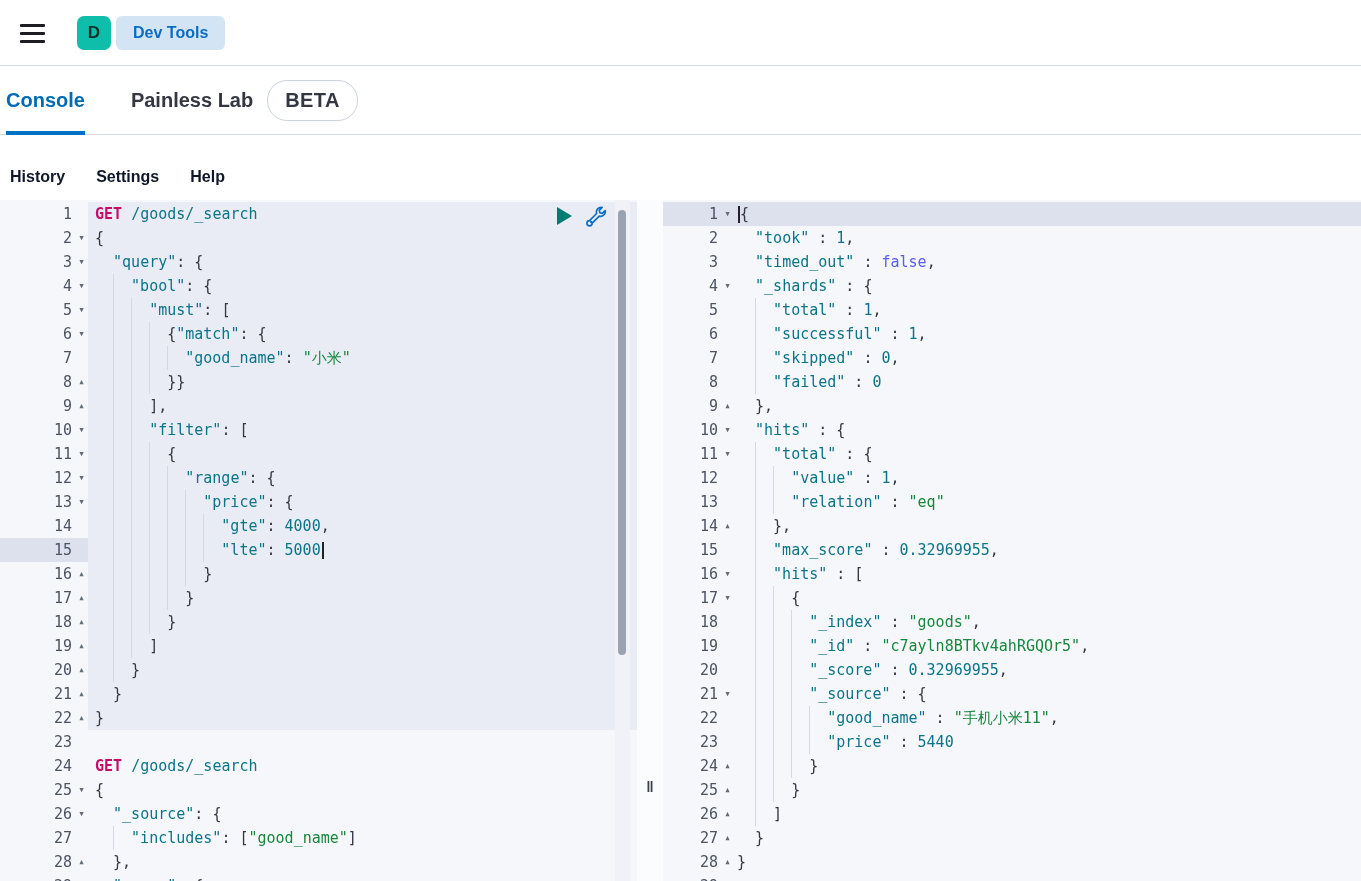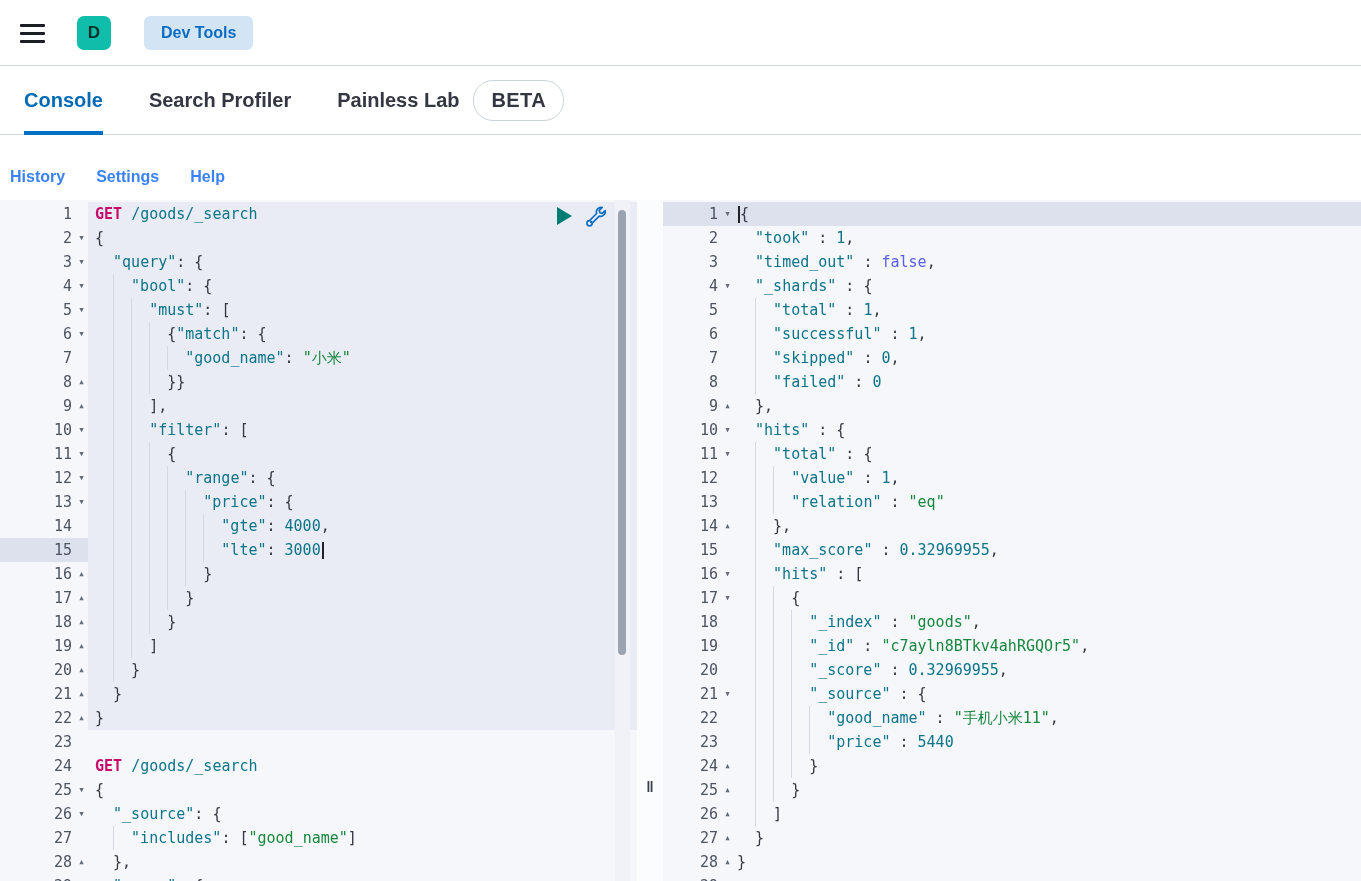--- a/index.html
+++ b/index.html
@@ -7,39 +7,39 @@
     font-family:"Liberation Sans", sans-serif; }
 
   
   .topbar { position:relative; height:66px; background:#fff; border-bottom:1px solid #d3dae6; }
   .hamburger { position:absolute; left:20px; top:24px; width:25px; height:19px;
     display:flex; flex-direction:column; justify-content:space-between; cursor:pointer; }
   .hamburger i { display:block; height:3px; background:#1d1e24; border-radius:1px; }
   .logo { position:absolute; left:77px; top:16px; width:34px; height:34px; border-radius:7px;
     background:var(--logo-bg); color:#07302b; font-weight:700; font-size:17px;
     display:flex; align-items:center; justify-content:center; cursor:pointer; }
-  .crumb { position:absolute; left:144px; top:16px; height:34px; padding:0 17px; border-radius:6px;
+  .crumb { position:absolute; left:116px; top:16px; height:34px; padding:0 17px; border-radius:6px;
     background:var(--badge-bg); color:var(--badge-text); font-weight:600; font-size:16px;
     display:flex; align-items:center; cursor:pointer; }
 
   
   .tabbar { position:relative; height:69px; border-bottom:1px solid #d3dae6;
-    display:flex; align-items:stretch; padding-left:24px; gap:46px; background:#fff; }
+    display:flex; align-items:stretch; padding-left:6px; gap:46px; background:#fff; }
   .tab { position:relative; display:flex; align-items:center; gap:14px;
     font-size:20px; font-weight:700; color:#343741; cursor:pointer; }
   .tab.active { color:var(--accent); }
   .tab.active::after { content:""; position:absolute; left:0; right:0; bottom:-1px;
     height:4px; background:var(--underline); }
   .beta { border:1px solid #cdd3dd; border-radius:20px; padding:8px 17px;
     font-size:20px; font-weight:700; color:#343741; letter-spacing:.4px; background:#fff; }
 
   
   .conmenu { height:65px; display:flex; align-items:flex-end; gap:31px;
     padding:0 0 14px 10px; background:#fff; }
-  .conmenu .mitem { font-size:16px; font-weight:700; color:#3b82f6; cursor:pointer; }
+  .conmenu .mitem { font-size:16px; font-weight:700; color:#0f172a; cursor:pointer; }
 
   
   .editor { position:absolute; top:200px; left:0; right:0; bottom:0; display:flex; background:#fff; }
   .panel { position:relative; background:var(--editor-bg); padding-top:2px; overflow:hidden; }
   .panel.left { width:637px; }
   .gap { width:26px; background:#fbfcfe; position:relative; cursor:col-resize; }
   .panel.right { flex:1; }
 
   .row { display:flex; height:24px; font-family:"DejaVu Sans Mono", monospace;
     font-size:15px; line-height:24px; }
@@ -90,23 +90,20 @@
     </div>
   <div class="logo">D</div>
   <div class="crumb">Dev Tools</div>
 </div>
 
 <div class="tabbar" id="tabbar">
     <div class="tab active">
       <span>Console</span>
     </div>
     <div class="tab">
-      <span>Search Profiler</span>
-    </div>
-    <div class="tab">
       <span>Painless Lab</span>
       <span class="beta">BETA</span>
     </div>
   </div>
 
 <div class="conmenu" id="conmenu">
     <div class="mitem">History</div>
     <div class="mitem">Settings</div>
     <div class="mitem">Help</div>
   </div>
@@ -180,21 +177,21 @@
           <span class="code"><span class="i"></span><span class="i g"></span><span class="i g"></span><span class="i g"></span><span class="i g"></span><span class="i g"></span><span class="k">"price"</span><span class="p">: {</span></span>
         </div>
         <div class="row blk">
           <span class="g-num">14</span>
           <span class="g-fold"></span>
           <span class="code"><span class="i"></span><span class="i g"></span><span class="i g"></span><span class="i g"></span><span class="i g"></span><span class="i g"></span><span class="i g"></span><span class="k">"gte"</span><span class="p">: </span><span class="n">4000</span><span class="p">,</span></span>
         </div>
         <div class="row blk act">
           <span class="g-num">15</span>
           <span class="g-fold"></span>
-          <span class="code"><span class="i"></span><span class="i g"></span><span class="i g"></span><span class="i g"></span><span class="i g"></span><span class="i g"></span><span class="i g"></span><span class="k">"lte"</span><span class="p">: </span><span class="n">3000</span><span class="caret"></span></span>
+          <span class="code"><span class="i"></span><span class="i g"></span><span class="i g"></span><span class="i g"></span><span class="i g"></span><span class="i g"></span><span class="i g"></span><span class="k">"lte"</span><span class="p">: </span><span class="n">5000</span><span class="caret"></span></span>
         </div>
         <div class="row blk">
           <span class="g-num">16</span>
           <span class="g-fold">▴</span>
           <span class="code"><span class="i"></span><span class="i g"></span><span class="i g"></span><span class="i g"></span><span class="i g"></span><span class="i g"></span><span class="p">}</span></span>
         </div>
         <div class="row blk">
           <span class="g-num">17</span>
           <span class="g-fold">▴</span>
           <span class="code"><span class="i"></span><span class="i g"></span><span class="i g"></span><span class="i g"></span><span class="i g"></span><span class="p">}</span></span>

